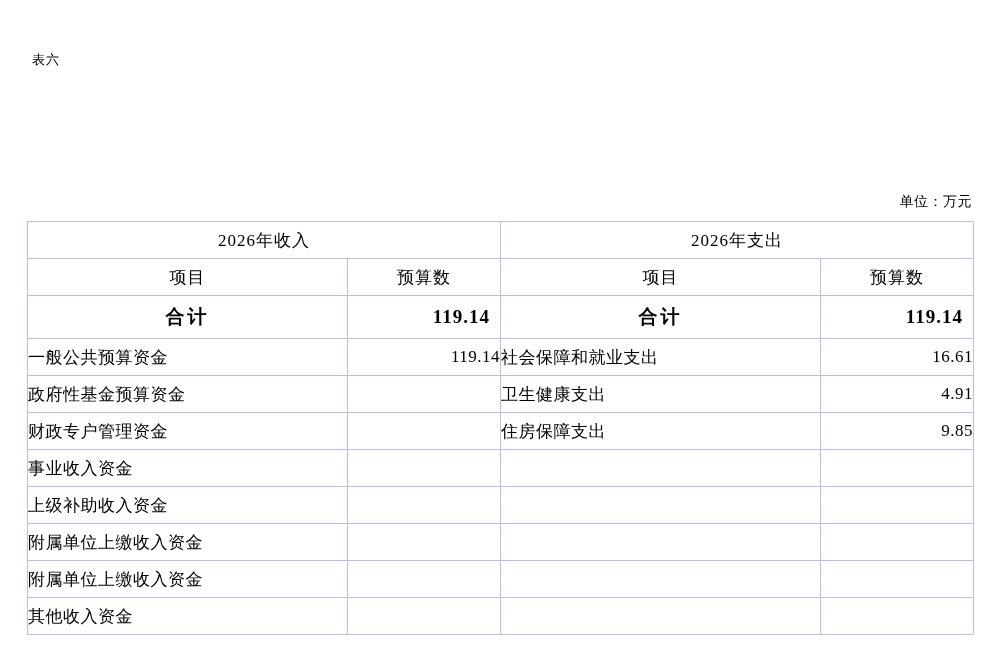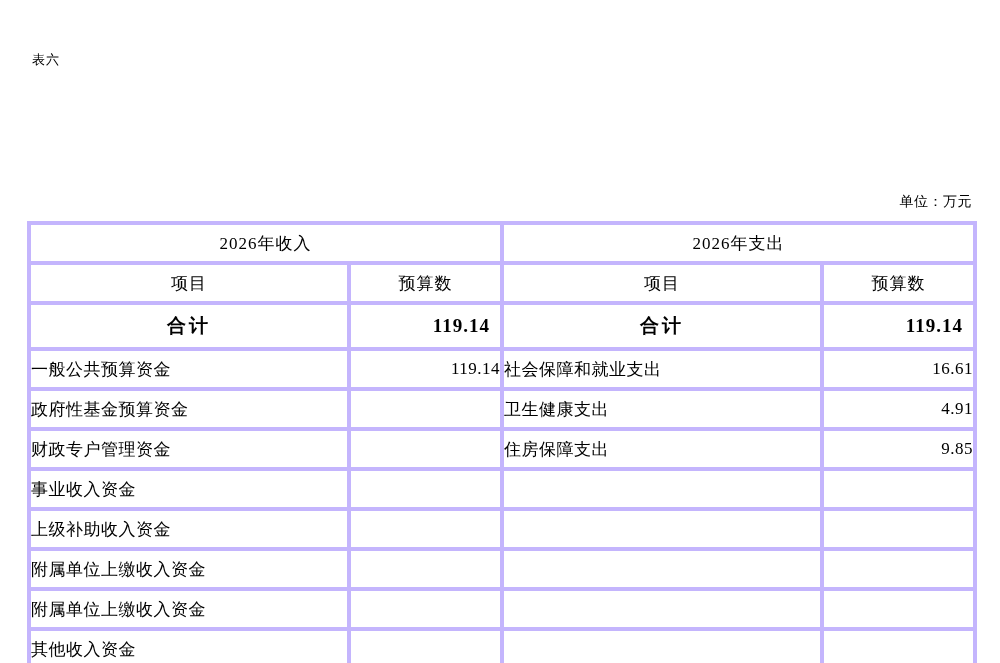--- a/index.html
+++ b/index.html
@@ -50,21 +50,21 @@
   }
   .budget-table {
     position: absolute;
     left: 27px;
     top: 176px;
     width: 946px;
     border-collapse: collapse;
     table-layout: fixed;
   }
   .budget-table td {
-    border: 4px solid #c4b5fd;
+    border: 1px solid #c4b5fd;
     padding: 0;
     height: 36px;
     font-size: 17px;
     vertical-align: middle;
   }
   .grp-head {
     text-align: center;
     font-size: 20px;
     height: 50px;
     letter-spacing: 1px;

